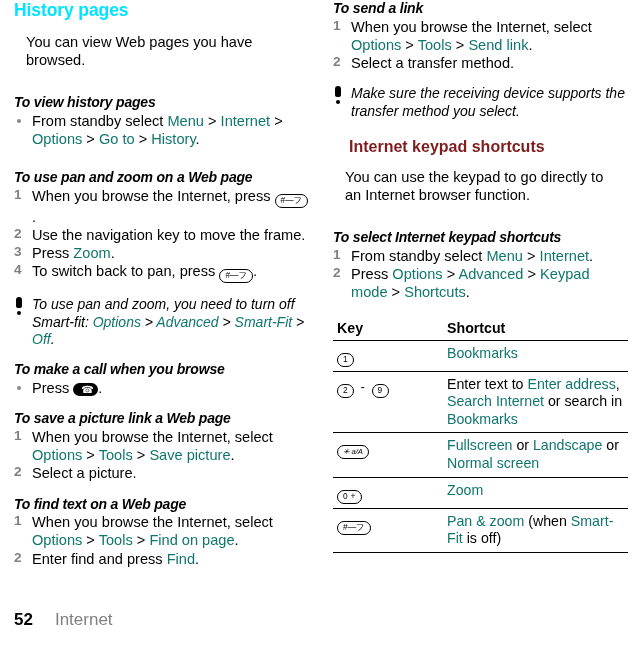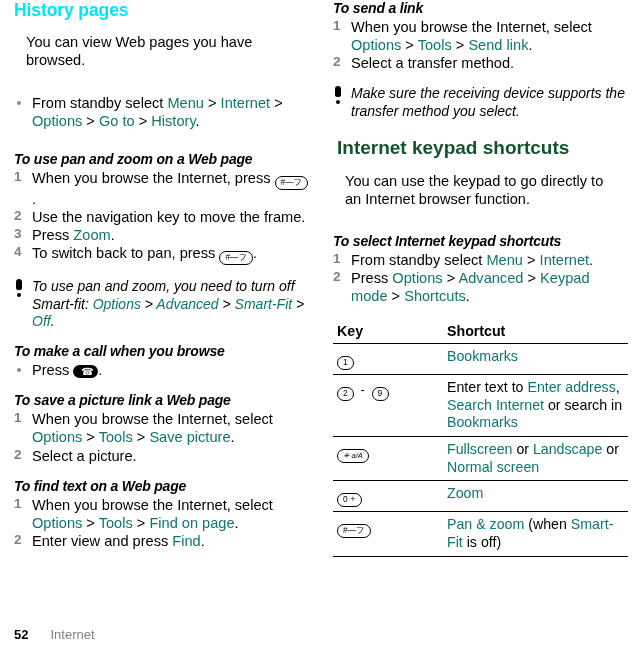--- a/index.html
+++ b/index.html
@@ -31,24 +31,24 @@
 
   h2.section-title {
     font-size: 17.5px;
     font-weight: bold;
     color: #00e5ff;
     margin: 0 0 3px 0;
     line-height: 1.18;
     letter-spacing: -0.1px;
   }
   h3.sub-title {
-    font-size: 19px;
-    font-weight: bold;
-    color: #14532d;
-    margin: 0 0 1px 4px;
+    font-size: 16px;
+    font-weight: bold;
+    color: #7f1d1d;
+    margin: 0 0 1px 16px;
     line-height: 1.2;
   }
   h4.proc-title {
     font-size: 14px;
     font-weight: bold;
     font-style: italic;
     color: #000;
     margin: 0 0 1px 0;
     line-height: 1.2;
     letter-spacing: -0.2px;
@@ -202,22 +202,22 @@
   }
   table.kbtable col.c1 { width: 110px; }
   table.kbtable col.c2 { width: 185px; }
   table.kbtable td.keycell { padding-top: 6px; white-space: nowrap; }
   table.kbtable td.keycell .dash { padding: 0 3px; font-size: 13px; }
 
   
   .footer {
     position: absolute;
     left: 14px;
-    bottom: 8px;
-    font-size: 13px;
+    bottom: 20px;
+    font-size: 17px;
   }
   .footer .pageno {
     font-weight: bold;
     color: #000;
     margin-right: 22px;
   }
   .footer .chapter {
     color: #808080;
   }
 </style>
@@ -227,20 +227,21 @@
 <div class="page">
 
   <div class="col col-left">
 
     <h2 class="section-title">History pages</h2>
 
     <p class="body-text">You can view Web pages you have browsed.</p>
 
     <div class="gap-m"></div>
 
+    <h4 class="proc-title">To view history pages</h4>
 
     <ul class="bullets">
       <li>
         <span class="dot"></span><span>From standby select </span><span class="cyan">Menu</span><span class="gt"> &gt; </span><span class="cyan">Internet</span><span class="gt"> &gt; </span><span class="cyan">Options</span><span class="gt"> &gt; </span><span class="cyan">Go to</span><span class="gt"> &gt; </span><span class="cyan">History</span><span>.</span>
       </li>
     </ul>
 
     <div class="gap-l"></div>
 
 
@@ -297,21 +298,21 @@
 
     <div class="gap-m"></div>
 
     <h4 class="proc-title">To find text on a Web page</h4>
 
     <ol class="steps">
       <li>
         <span class="num">1</span><span>When you browse the Internet, select </span><span class="cyan">Options</span><span class="gt"> &gt; </span><span class="cyan">Tools</span><span class="gt"> &gt; </span><span class="cyan">Find on page</span><span>.</span>
       </li>
       <li>
-        <span class="num">2</span><span>Enter view and press </span><span class="cyan">Find</span><span>.</span>
+        <span class="num">2</span><span>Enter find and press </span><span class="cyan">Find</span><span>.</span>
       </li>
     </ol>
 
   </div>
 
   <div class="col col-right">
 
     <h4 class="proc-title">To send a link</h4>
 
     <ol class="steps">

